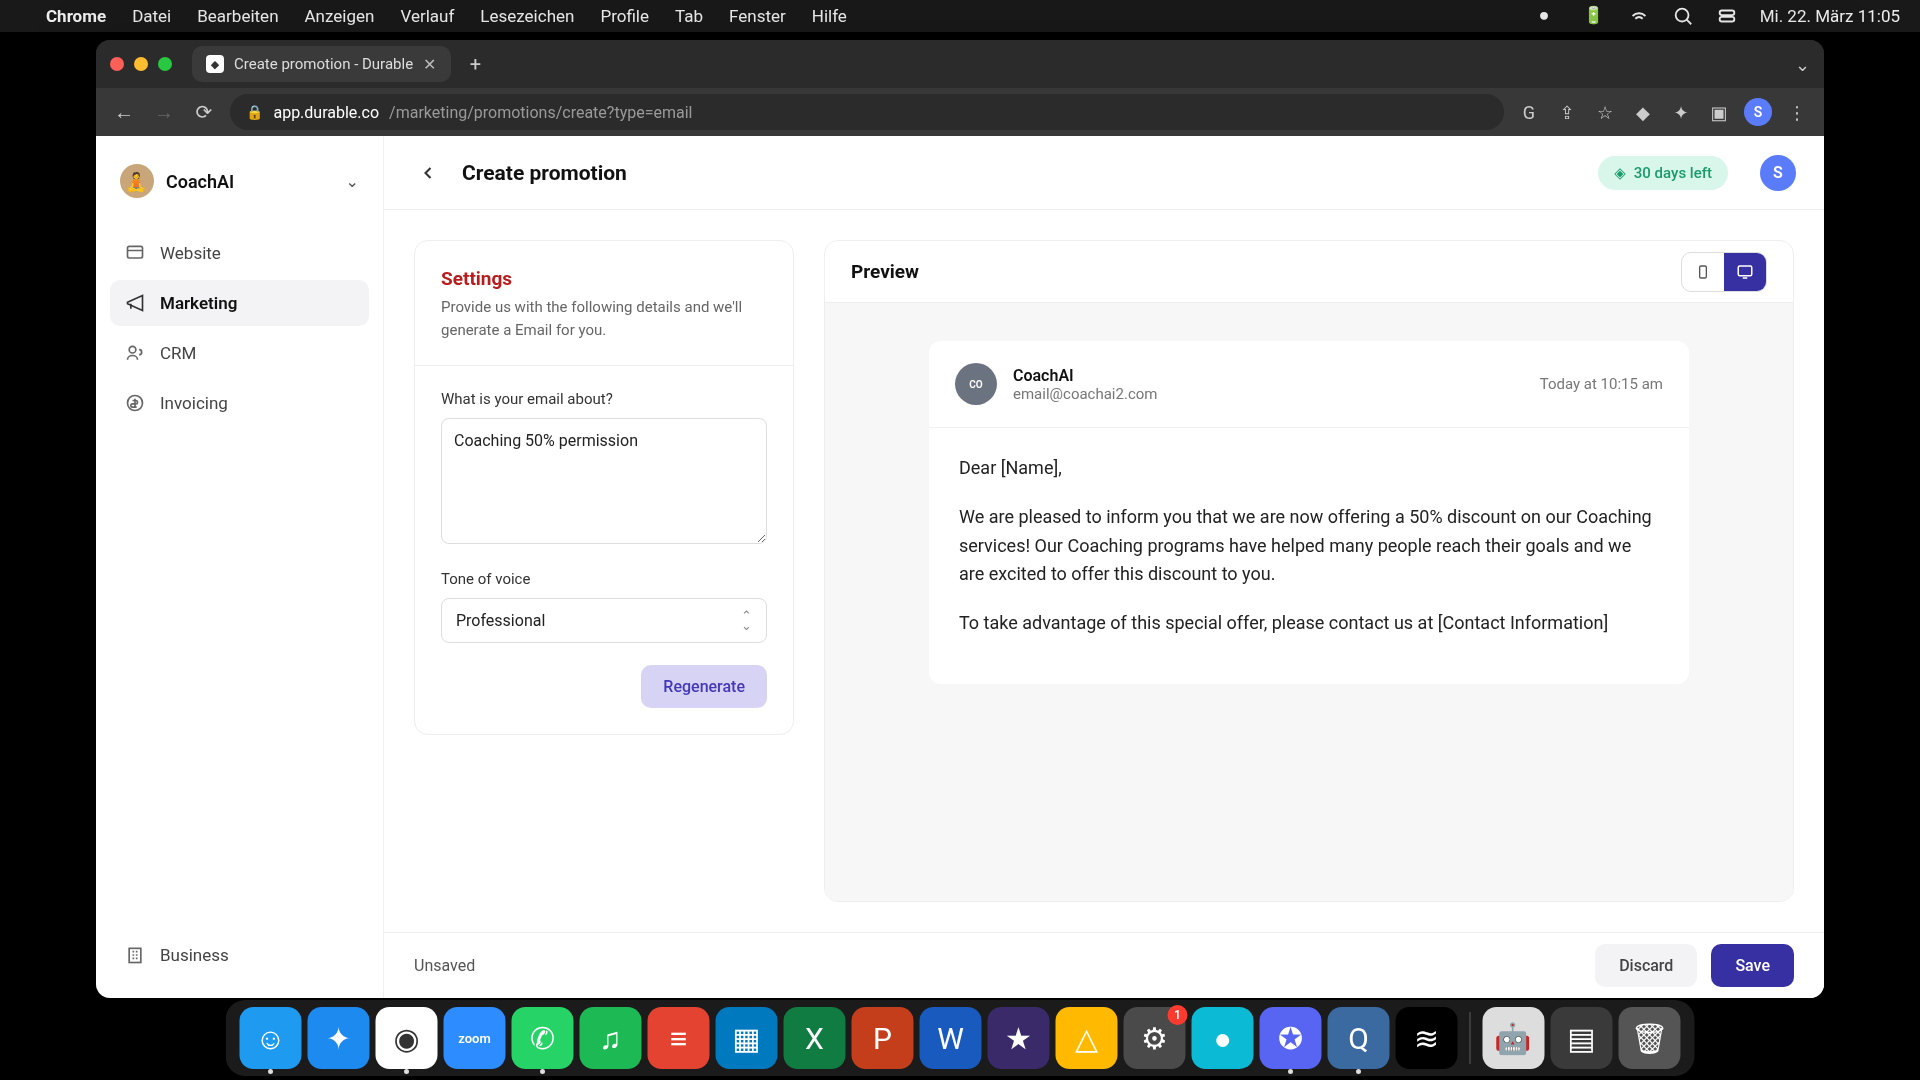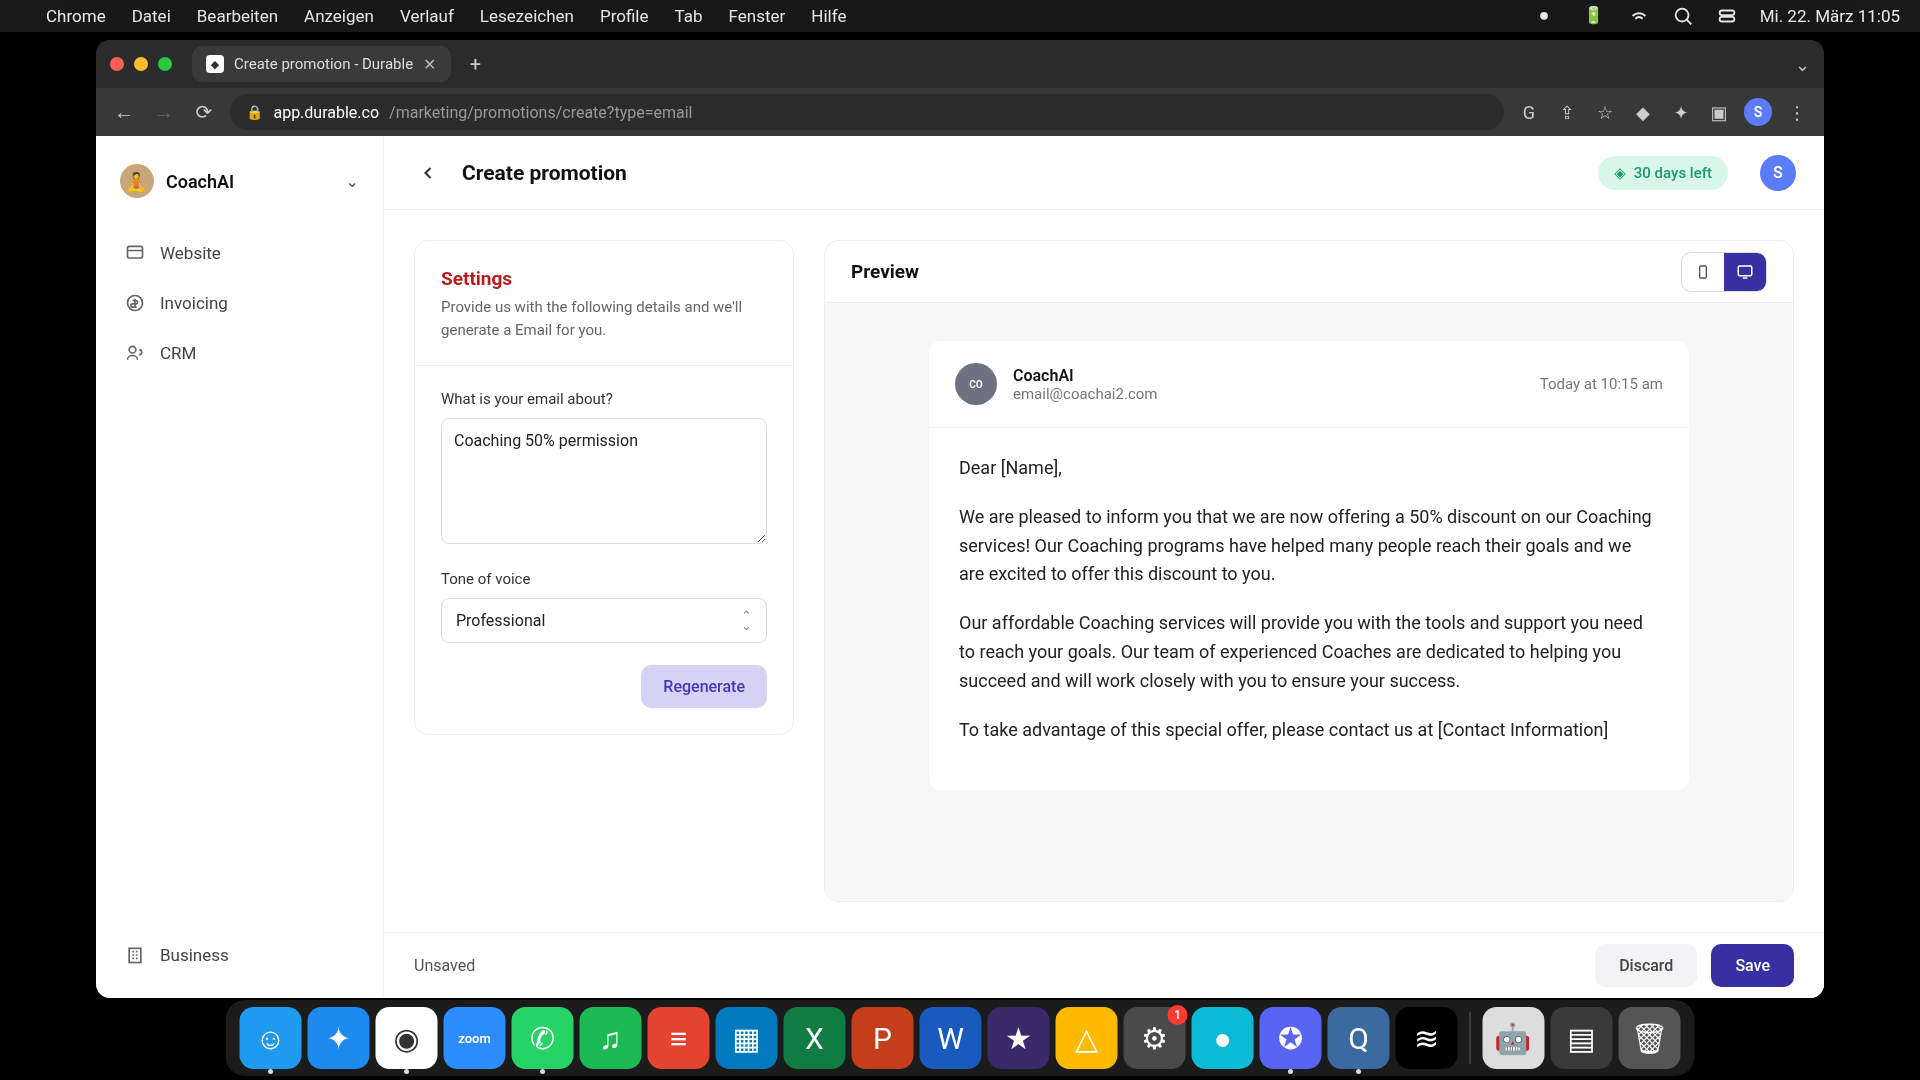--- a/index.html
+++ b/index.html
@@ -1,19 +1,19 @@
 <!DOCTYPE html>
 <html><head>
 <meta charset="utf-8">
 <style>
 *{margin:0;padding:0;box-sizing:border-box;font-family:-apple-system,BlinkMacSystemFont,"Segoe UI",Roboto,sans-serif}
 body{background:#000;width:1920px;height:1080px;overflow:hidden;position:relative}
 .menubar{height:32px;background:rgba(30,30,30,.82);display:flex;align-items:center;padding:0 20px;color:#eee;font-size:17px;gap:26px}
 .menubar .apple{font-size:20px}
-.menubar .appname{font-weight:400}
+.menubar .appname{font-weight:700}
 .menubar .right{margin-left:auto;display:flex;align-items:center;gap:22px;font-size:17px}
 .menubar .right svg,.menubar .right .ico{width:22px;height:22px}
 .browser-window{position:absolute;top:40px;left:96px;right:96px;bottom:82px;background:#2a2a2a;border-radius:14px;overflow:hidden;display:flex;flex-direction:column;box-shadow:0 20px 60px rgba(0,0,0,.5)}
 .tabbar{height:48px;background:#2b2b2b;display:flex;align-items:center;padding:0 14px;gap:10px}
 .traffic{display:flex;gap:10px;margin-right:10px}
 .dot{width:14px;height:14px;border-radius:50%}
 .dot.r{background:#ff5f57}.dot.y{background:#febc2e}.dot.g{background:#28c840}
 .tab{background:#3a3a3a;border-radius:10px;height:36px;display:flex;align-items:center;padding:0 14px;gap:10px;color:#ddd;font-size:15px;min-width:240px}
 .tab .fav{width:18px;height:18px;border-radius:4px;background:#fff;display:flex;align-items:center;justify-content:center;font-size:11px;color:#333}
 .tab .close{margin-left:auto;color:#bbb;font-size:16px}
@@ -170,37 +170,46 @@
       <div class="nav">
         <div class="navitem">
           <span class="ic">
               <svg width="20" height="20" viewBox="0 0 24 24" fill="none" stroke="#666" stroke-width="2">
                 <rect x="3" y="4" width="18" height="14" rx="2"></rect>
                 <path d="M3 9h18"></path>
               </svg>
             </span>
           <span>Website</span>
         </div>
+        <div class="navitem active">
+          <span class="ic">
+              <svg width="20" height="20" viewBox="0 0 24 24" fill="none" stroke="#333" stroke-width="2">
+                <path d="M3 11l18-8v18L3 13z"></path>
+                <path d="M7 13v6"></path>
+              </svg>
+            </span>
+          <span>Marketing</span>
+        </div>
+        <div class="navitem">
+          <span class="ic">
+              <svg width="20" height="20" viewBox="0 0 24 24" fill="none" stroke="#666" stroke-width="2">
+                <circle cx="9" cy="8" r="4"></circle>
+                <path d="M3 20c0-3 3-5 6-5s6 2 6 5M17 8a3 3 0 110 6"></path>
+              </svg>
+            </span>
+          <span>CRM</span>
+        </div>
         <div class="navitem">
           <span class="ic">
               <svg width="20" height="20" viewBox="0 0 24 24" fill="none" stroke="#666" stroke-width="2">
                 <circle cx="12" cy="12" r="9"></circle>
                 <path d="M12 7v10M9 9h4a2 2 0 010 4H9a2 2 0 000 4h5"></path>
               </svg>
             </span>
           <span>Invoicing</span>
-        </div>
-        <div class="navitem">
-          <span class="ic">
-              <svg width="20" height="20" viewBox="0 0 24 24" fill="none" stroke="#666" stroke-width="2">
-                <circle cx="9" cy="8" r="4"></circle>
-                <path d="M3 20c0-3 3-5 6-5s6 2 6 5M17 8a3 3 0 110 6"></path>
-              </svg>
-            </span>
-          <span>CRM</span>
         </div>
       </div>
       <div class="navitem biz">
         <span class="ic">
             <svg width="20" height="20" viewBox="0 0 24 24" fill="none" stroke="#666" stroke-width="2">
               <rect x="5" y="4" width="14" height="17"></rect>
               <path d="M9 8h2M13 8h2M9 12h2M13 12h2M9 16h2M13 16h2"></path>
             </svg>
           </span>
         <span>Business</span>
@@ -265,21 +274,20 @@
                 <div class="mav">CO</div>
                 <div class="minfo">
                   <span class="mname">CoachAI</span>
                   <span class="memail">email@coachai2.com</span>
                 </div>
                 <span class="mtime">Today at 10:15 am</span>
               </div>
               <div class="mbody">
                 <p>Dear [Name],</p>
                 <p>We are pleased to inform you that we are now offering a 50% discount on our Coaching services! Our Coaching programs have helped many people reach their goals and we are excited to offer this discount to you.</p>
-                <p>Our affordable Coaching services will provide you with the tools and support you need to reach your goals. Our team of experienced Coaches are dedicated to helping you succeed and will work closely with you to ensure your success.</p>
                 <p>To take advantage of this special offer, please contact us at [Contact Information]</p>
               </div>
             </div>
           </div>
         </div>
       </div>
 
       <div class="footer">
         <span class="status">Unsaved</span>
         <div class="actions">

